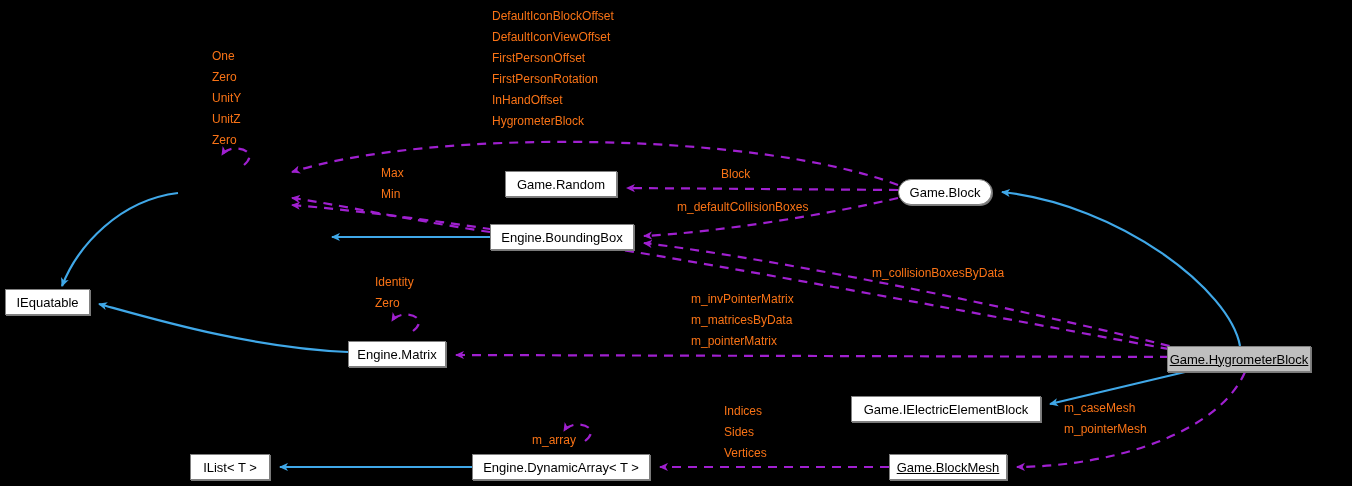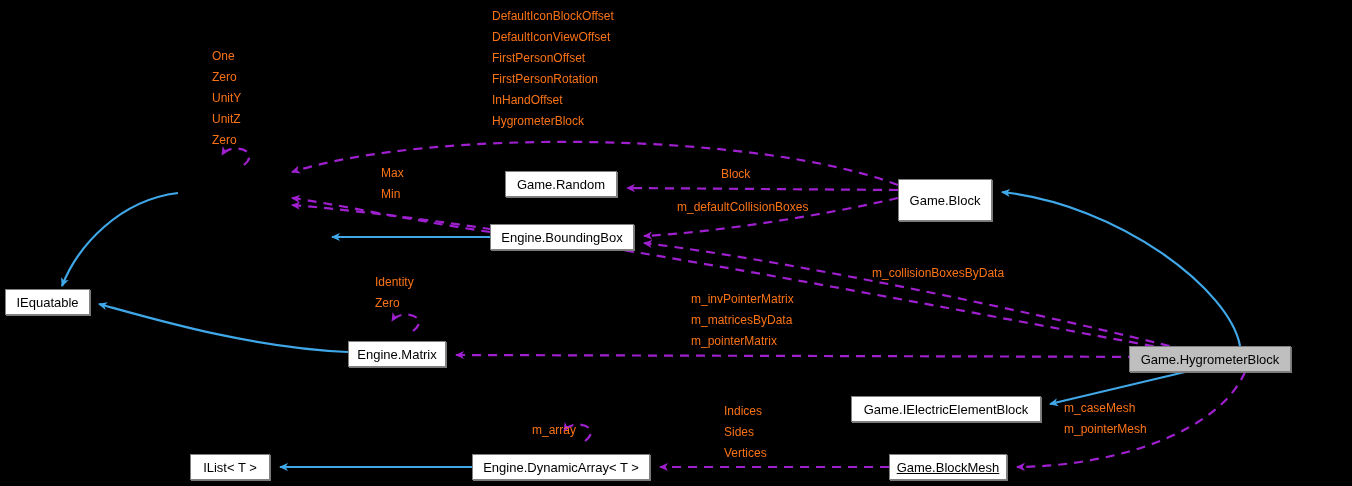--- a/index.html
+++ b/index.html
@@ -95,33 +95,33 @@
   </div>
 
   <div class="node" style="left:505px;top:171px;width:112px;height:26px;">
     <span>Game.Random</span>
   </div>
 
   <div class="node" style="left:490px;top:224px;width:144px;height:26px;">
     <span>Engine.BoundingBox</span>
   </div>
 
-  <div class="node" style="left:898px;top:179px;width:94px;height:42px;">
+  <div class="node" style="left:898px;top:179px;width:94px;height:26px;border-radius:13px;">
     <span>Game.Block</span>
   </div>
 
   <div class="node" style="left:851px;top:396px;width:190px;height:26px;">
     <span>Game.IElectricElementBlock</span>
   </div>
 
   <div class="node" style="left:889px;top:454px;width:118px;height:26px;text-decoration:underline;">
     <span>Game.BlockMesh</span>
   </div>
 
-  <div class="node highlight" style="left:1129px;top:346px;width:162px;height:26px;">
+  <div class="node highlight" style="left:1167px;top:346px;width:144px;height:26px;text-decoration:underline;">
     <span>Game.HygrometerBlock</span>
   </div>
 
   <div class="elabel stack" style="left:212px;top:50px;">
     <span>One</span>
     <span>Zero</span>
     <span>UnitY</span>
     <span>UnitZ</span>
     <span>Zero</span>
   </div>
@@ -156,21 +156,21 @@
     <span>Identity</span>
     <span>Zero</span>
   </div>
 
   <div class="elabel stack" style="left:691px;top:293px;">
     <span>m_invPointerMatrix</span>
     <span>m_matricesByData</span>
     <span>m_pointerMatrix</span>
   </div>
 
-  <div class="elabel" style="left:532px;top:424px;">
+  <div class="elabel" style="left:532px;top:434px;">
     <span>m_array</span>
   </div>
 
   <div class="elabel stack" style="left:724px;top:405px;">
     <span>Indices</span>
     <span>Sides</span>
     <span>Vertices</span>
   </div>
 
   <div class="elabel stack" style="left:1064px;top:402px;">

